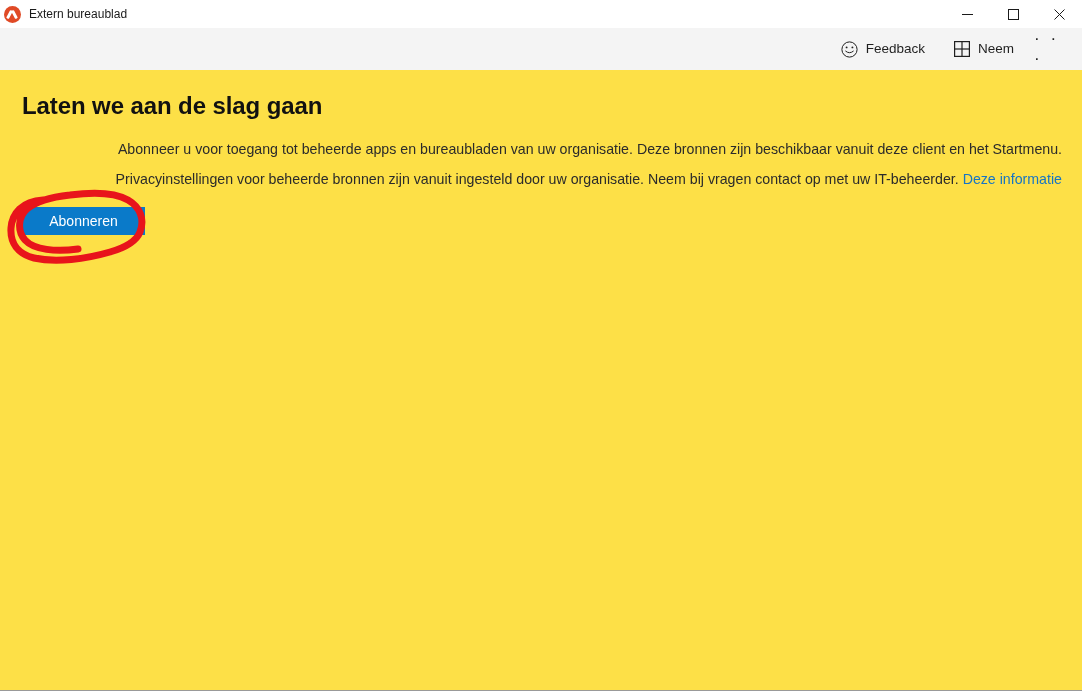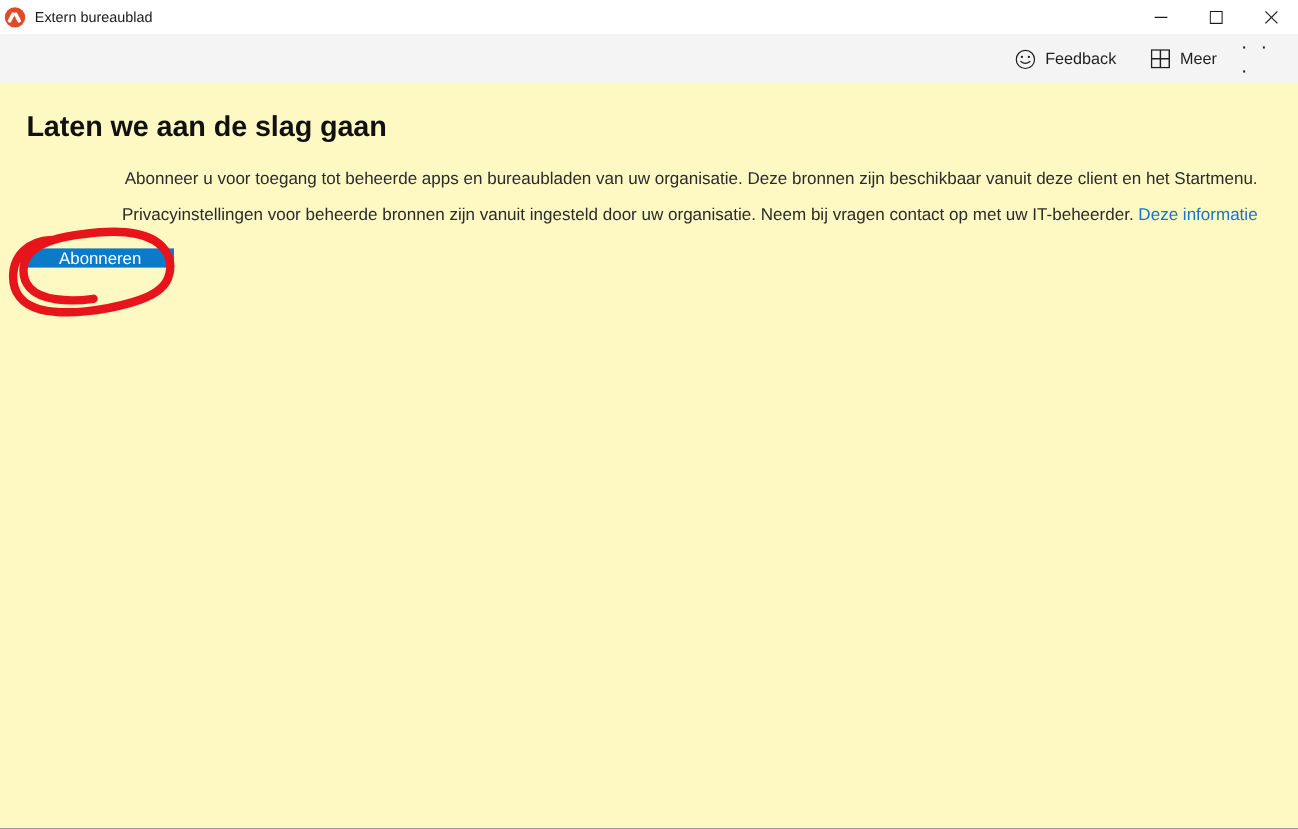--- a/index.html
+++ b/index.html
@@ -133,22 +133,22 @@
     margin-left: 10px;
     letter-spacing: 3px;
     font-size: 17px;
     color: #1f1f1f;
     cursor: default;
   }
 
   
   .content {
     flex: 1 1 auto;
-    background: #fef9c3;
-    padding: 22px 34px 0 22px;
+    background: #fde047;
+    padding: 22px 20px 0 22px;
     box-sizing: border-box;
     position: relative;
   }
   .page-title {
     font-size: 24px;
     font-weight: bold;
     color: #111111;
     margin: 0 0 20px 0;
     letter-spacing: -0.1px;
     line-height: 1.15;
@@ -170,21 +170,21 @@
   .btn-row {
     display: flex;
     align-items: center;
     gap: 13px;
     margin-top: 2px;
   }
   .btn {
     border: none;
     font-family: "Liberation Sans", sans-serif;
     font-size: 14px;
-    height: 16px;
+    height: 28px;
     padding: 0 22px;
     cursor: pointer;
     line-height: 1;
     box-sizing: border-box;
     white-space: nowrap;
   }
   .btn-primary {
     background: #0a7ac9;
     color: #ffffff;
     min-width: 123px;
@@ -253,21 +253,21 @@
 
 
     <div class="tb-item">
       <span class="tb-ico">
         <svg width="16" height="16" viewBox="0 0 16 16" aria-hidden="true">
           <rect x="0.6" y="0.6" width="14.8" height="14.8" fill="none" stroke="#1f1f1f" stroke-width="1.2"></rect>
           <line x1="8" y1="0.6" x2="8" y2="15.4" stroke="#1f1f1f" stroke-width="1.2"></line>
           <line x1="0.6" y1="8" x2="15.4" y2="8" stroke="#1f1f1f" stroke-width="1.2"></line>
         </svg>
       </span>
-      <span class="tb-label">Meer</span>
+      <span class="tb-label">Neem</span>
     </div>
 
     <div class="tb-more">
       <span>· · ·</span>
     </div>
   </div>
 
   <div class="content">
 
     <h1 class="page-title">Laten we aan de slag gaan</h1>

